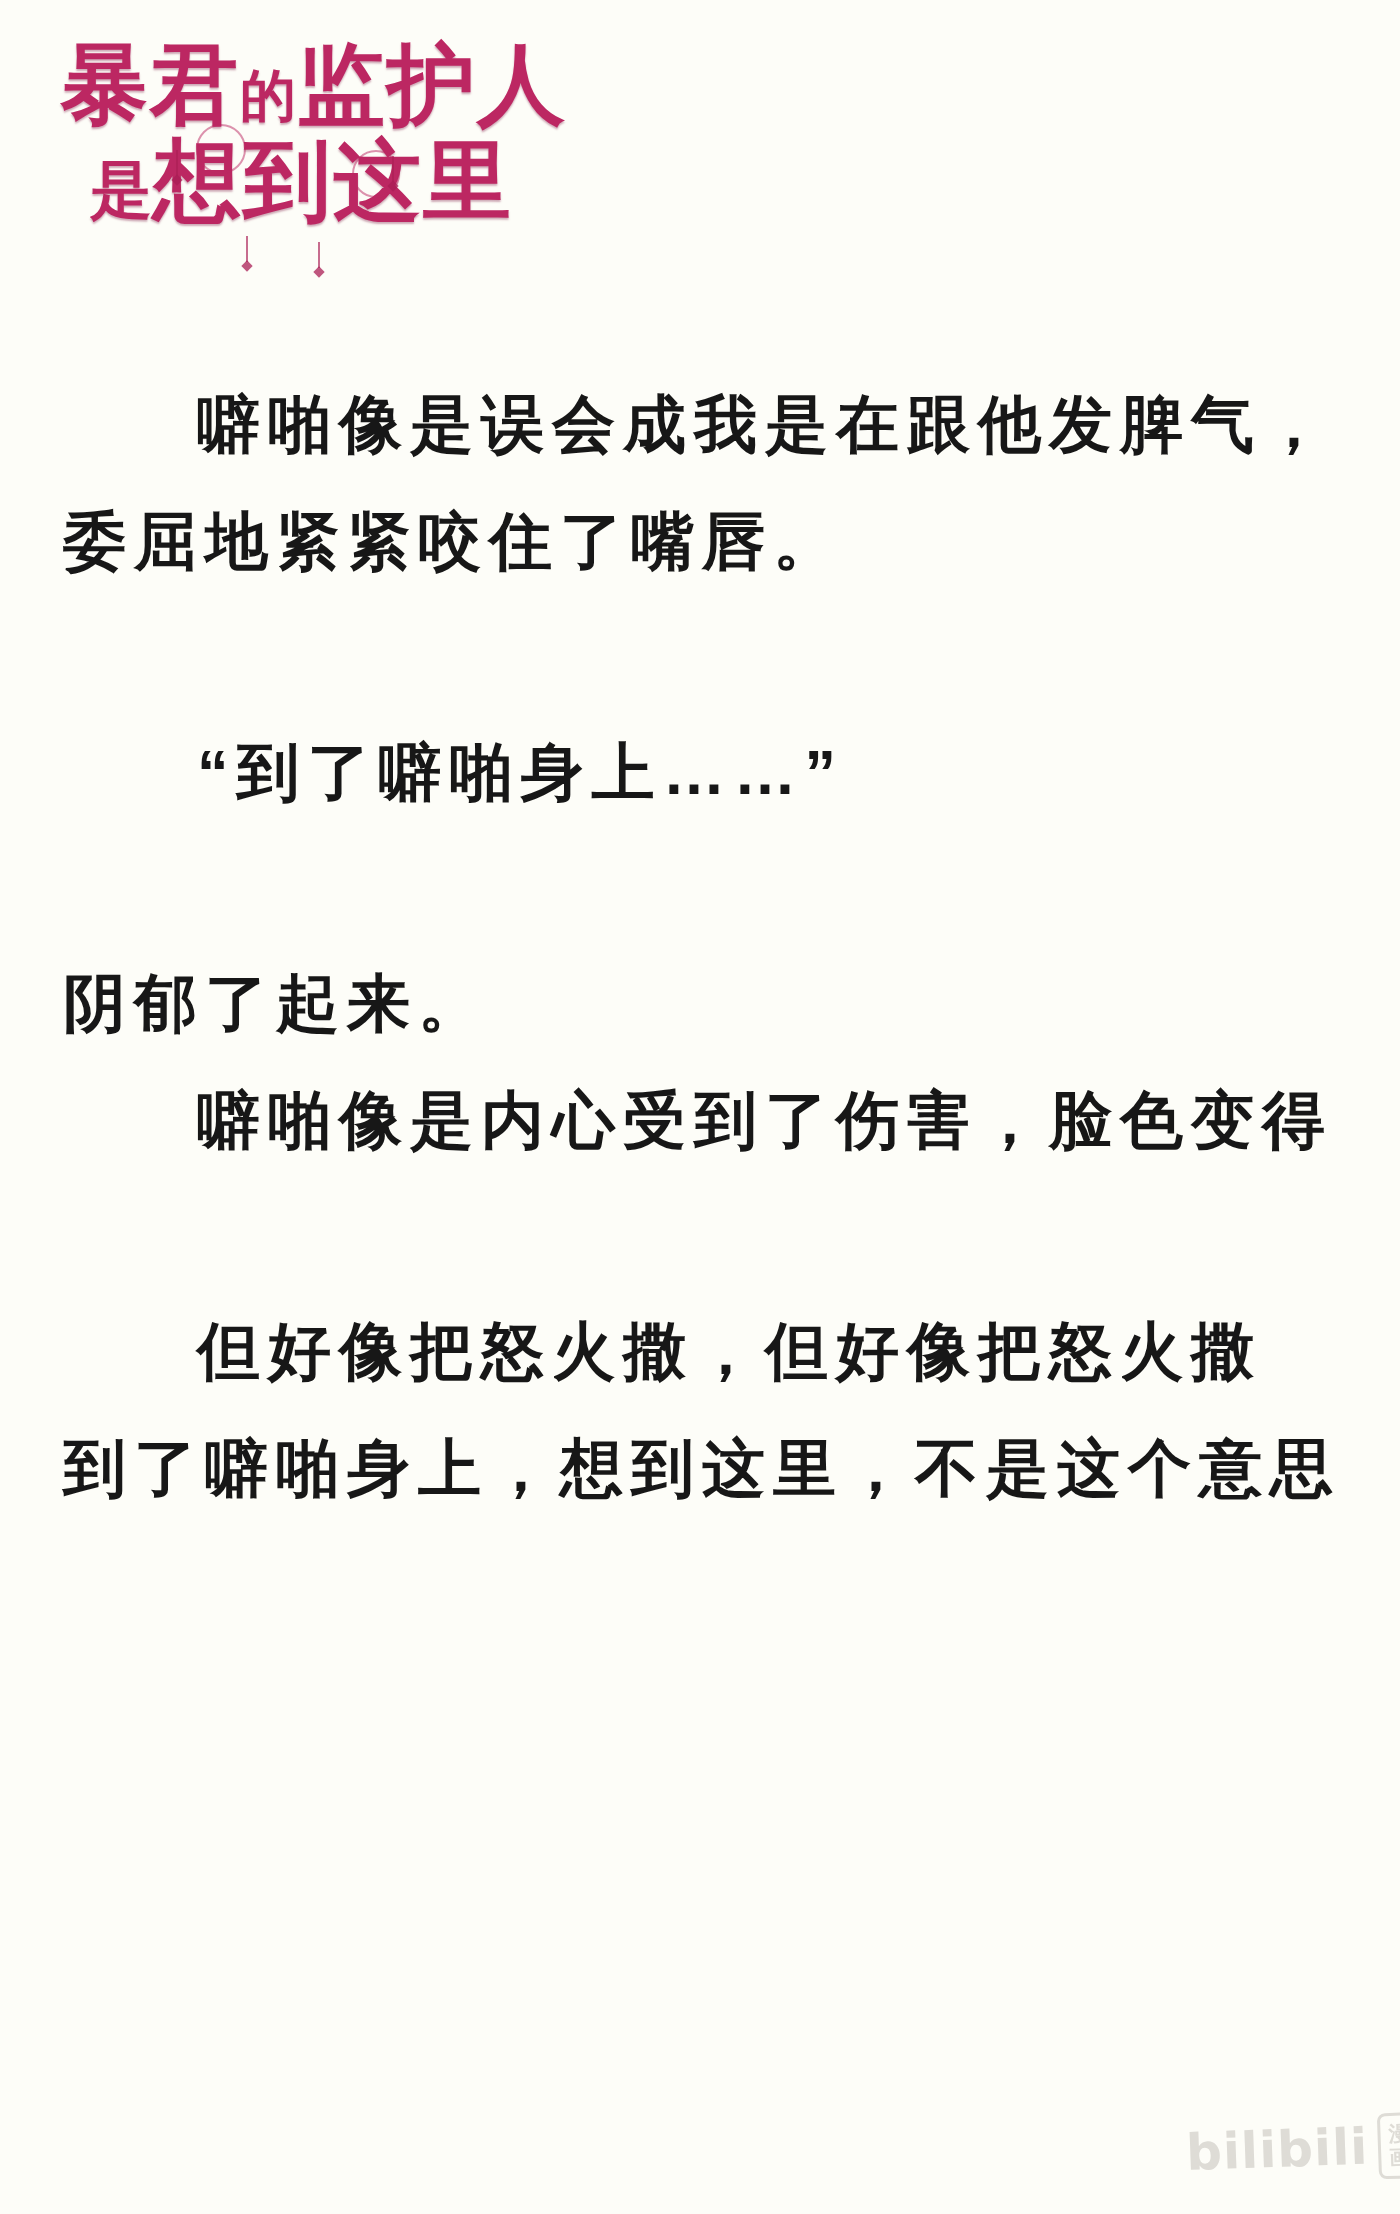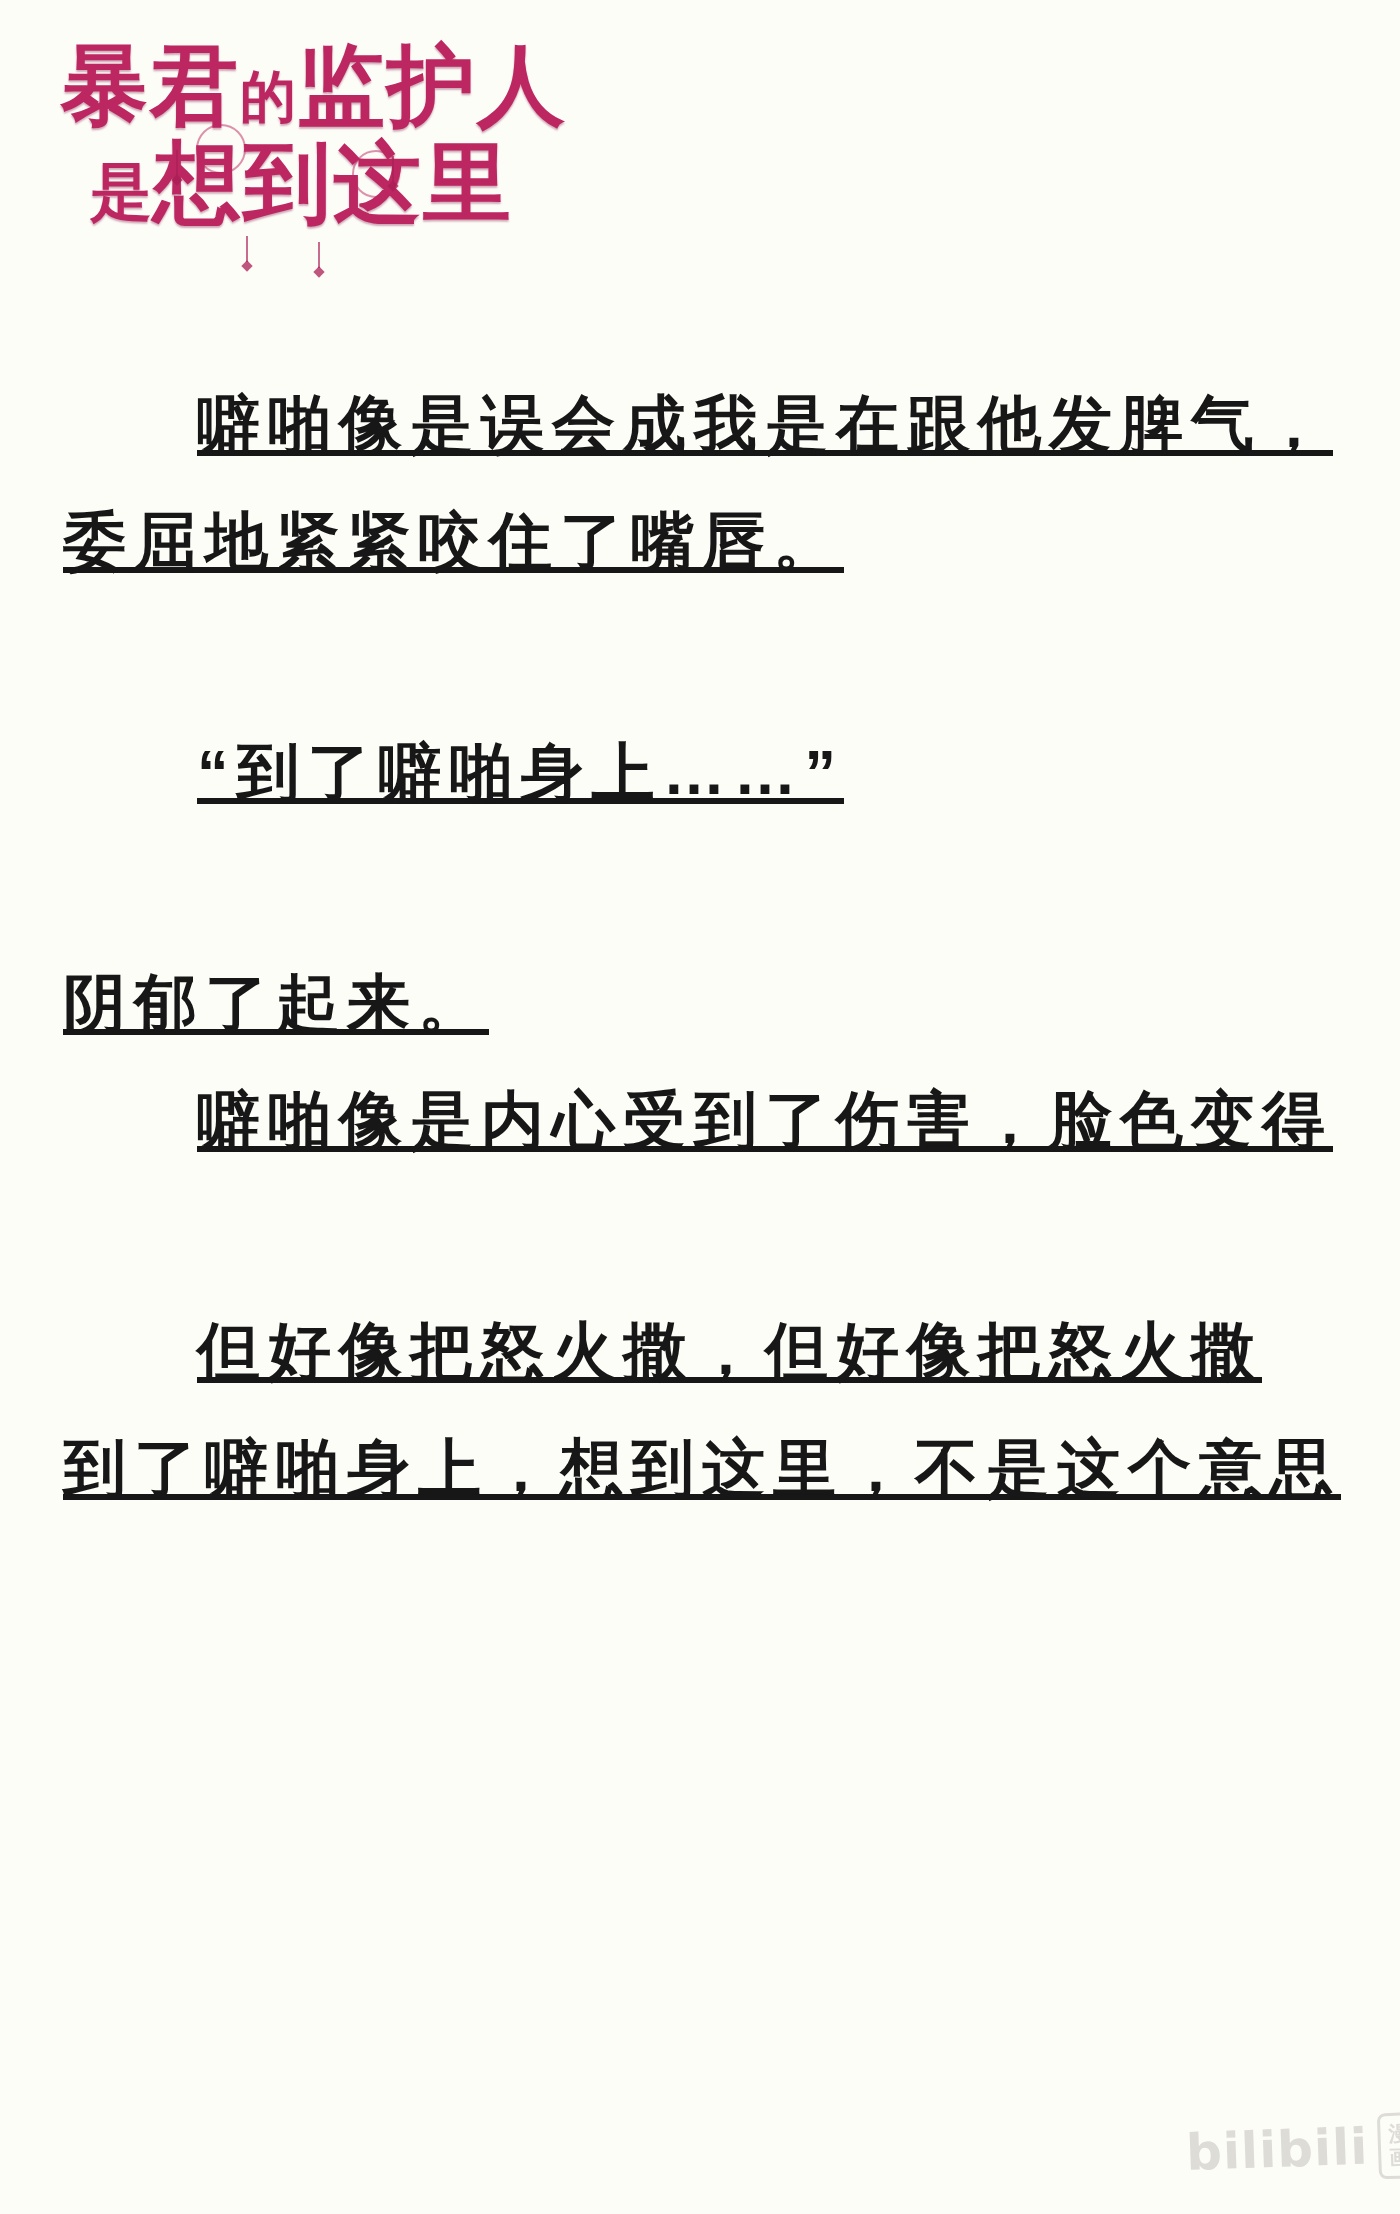--- a/index.html
+++ b/index.html
@@ -15,21 +15,21 @@
     overflow: hidden;
     font-family: "Liberation Sans", sans-serif;
   }
 
   
   .logo {
     position: absolute;
     left: 60px;
     top: 38px;
     color: #bc2762;
-    font-family: Liberation Sans, sans-serif;
+    font-family: Liberation Serif, serif;
     font-weight: bold;
     text-shadow: 0 2px 2px rgba(120,16,60,0.35);
   }
   .logo-line {
     display: flex;
     align-items: baseline;
     white-space: nowrap;
   }
   .logo-line.l2 { margin-left: 30px; margin-top: -10px; }
   .lg { font-size: 88px; line-height: 96px; letter-spacing: 2px; }
@@ -70,21 +70,21 @@
     position: absolute;
     left: 63px;
     right: 63px;
     top: 366px;
     color: #171717;
     font-size: 63px;
     line-height: 117px;
     font-weight: 700;
     letter-spacing: 8px;
   }
-  .para { margin: 0 6px 114px 0; text-decoration: underline; }
+  .para { margin: 0 6px 114px 0; }
   .content-line { white-space: nowrap; }
   .indent { text-indent: 134px; }
 
   
   .watermark {
     position: absolute;
     left: 1186px;
     top: 2116px;
     display: flex;
     align-items: center;

